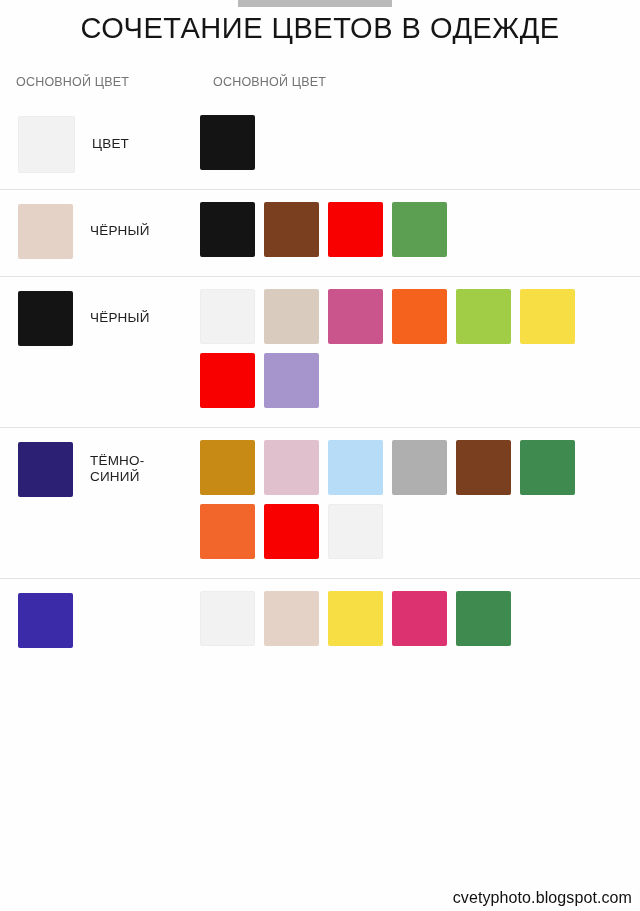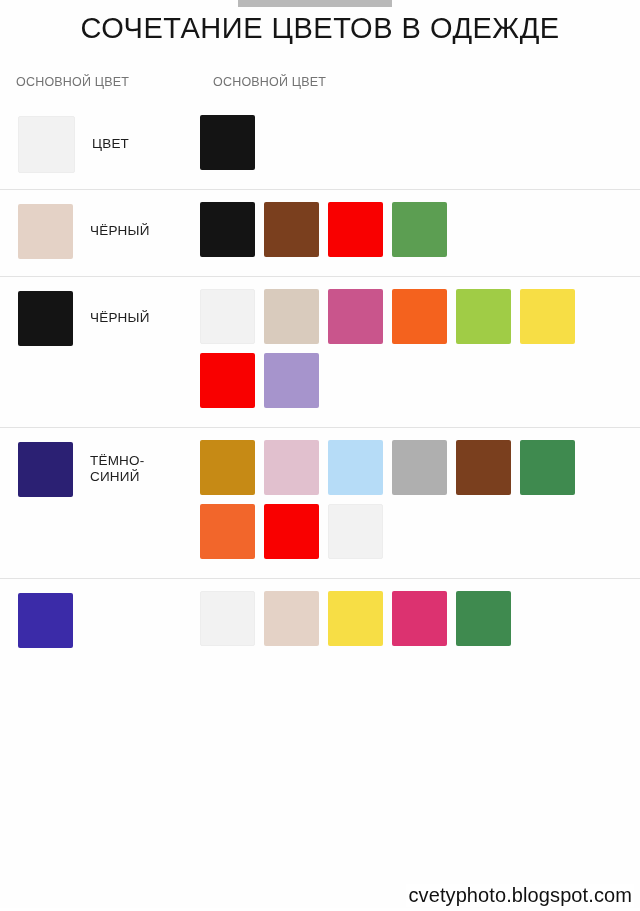--- a/index.html
+++ b/index.html
@@ -116,21 +116,21 @@
     box-sizing: border-box;
   }
   .sec-swatch.pale {
     border: 1px solid #ededed;
   }
 
   .watermark {
     position: absolute;
     right: 6px;
     bottom: 4px;
-    font-size: 20px;
+    font-size: 16px;
     color: #111111;
     font-family: "Liberation Sans", sans-serif;
     letter-spacing: 0.1px;
     background: #ffffff;
     padding: 0 2px;
   }
   .bottom-strip {
     position: absolute;
     left: 0;
     bottom: 0;

